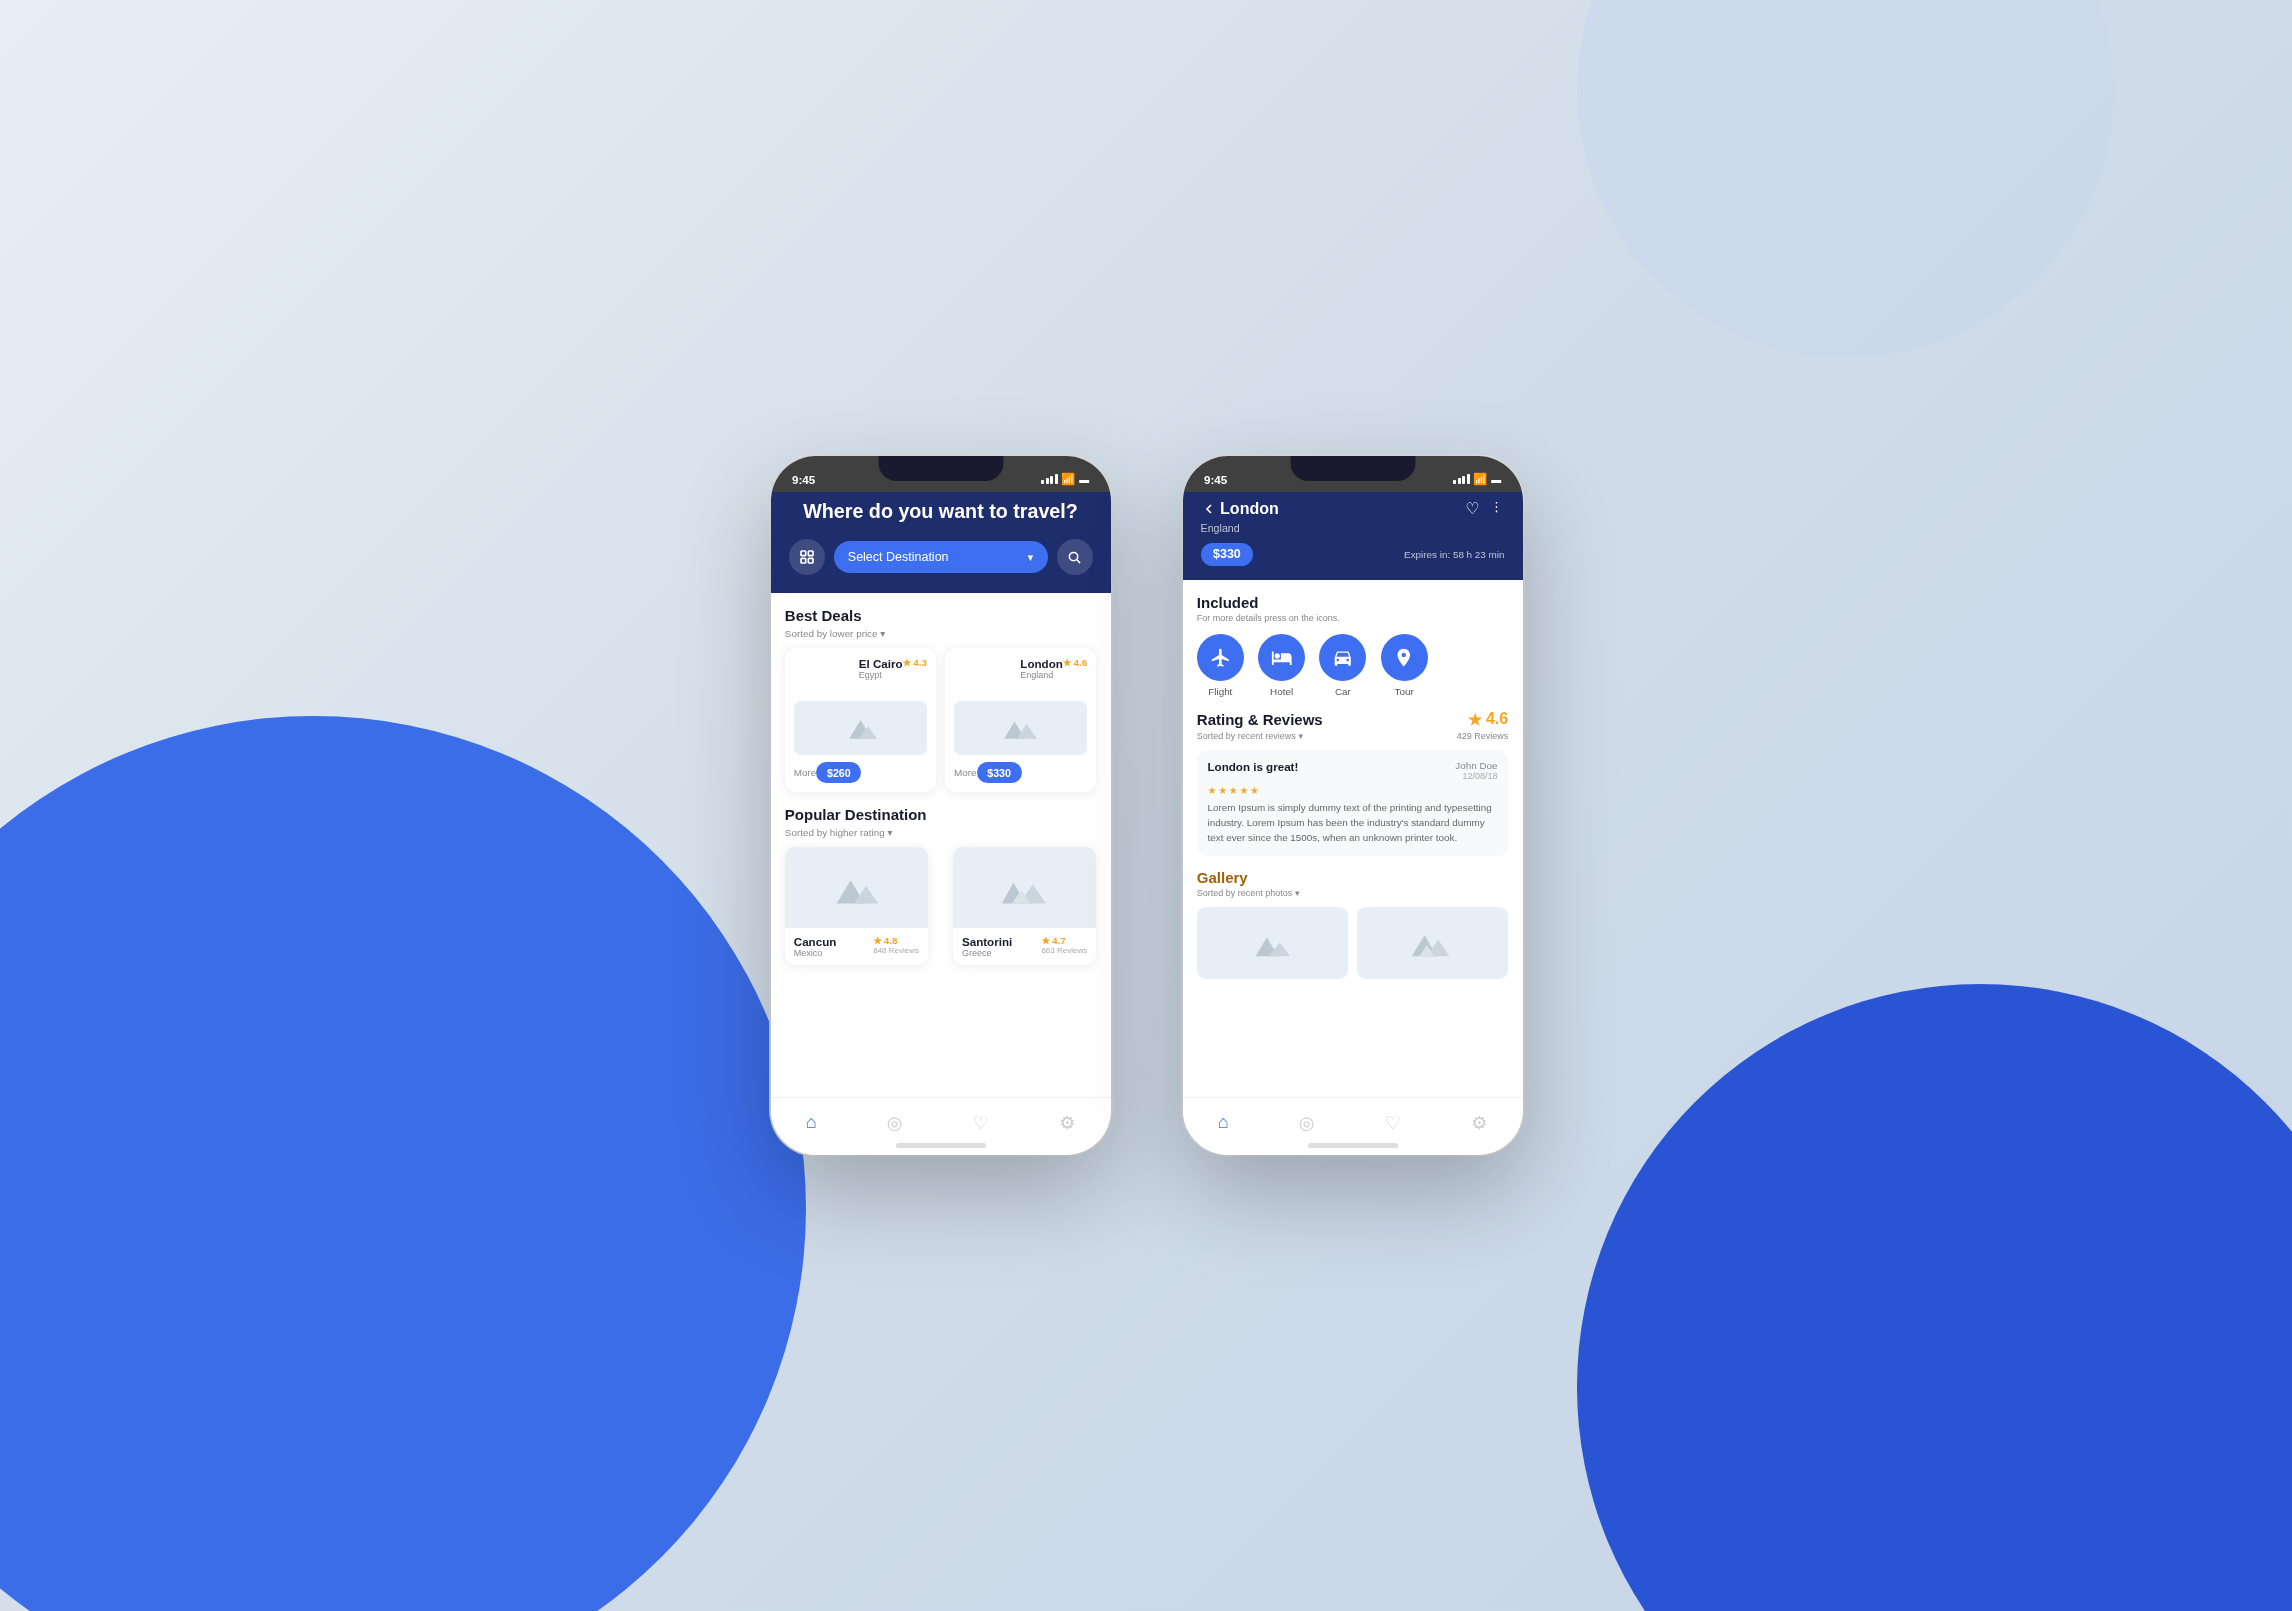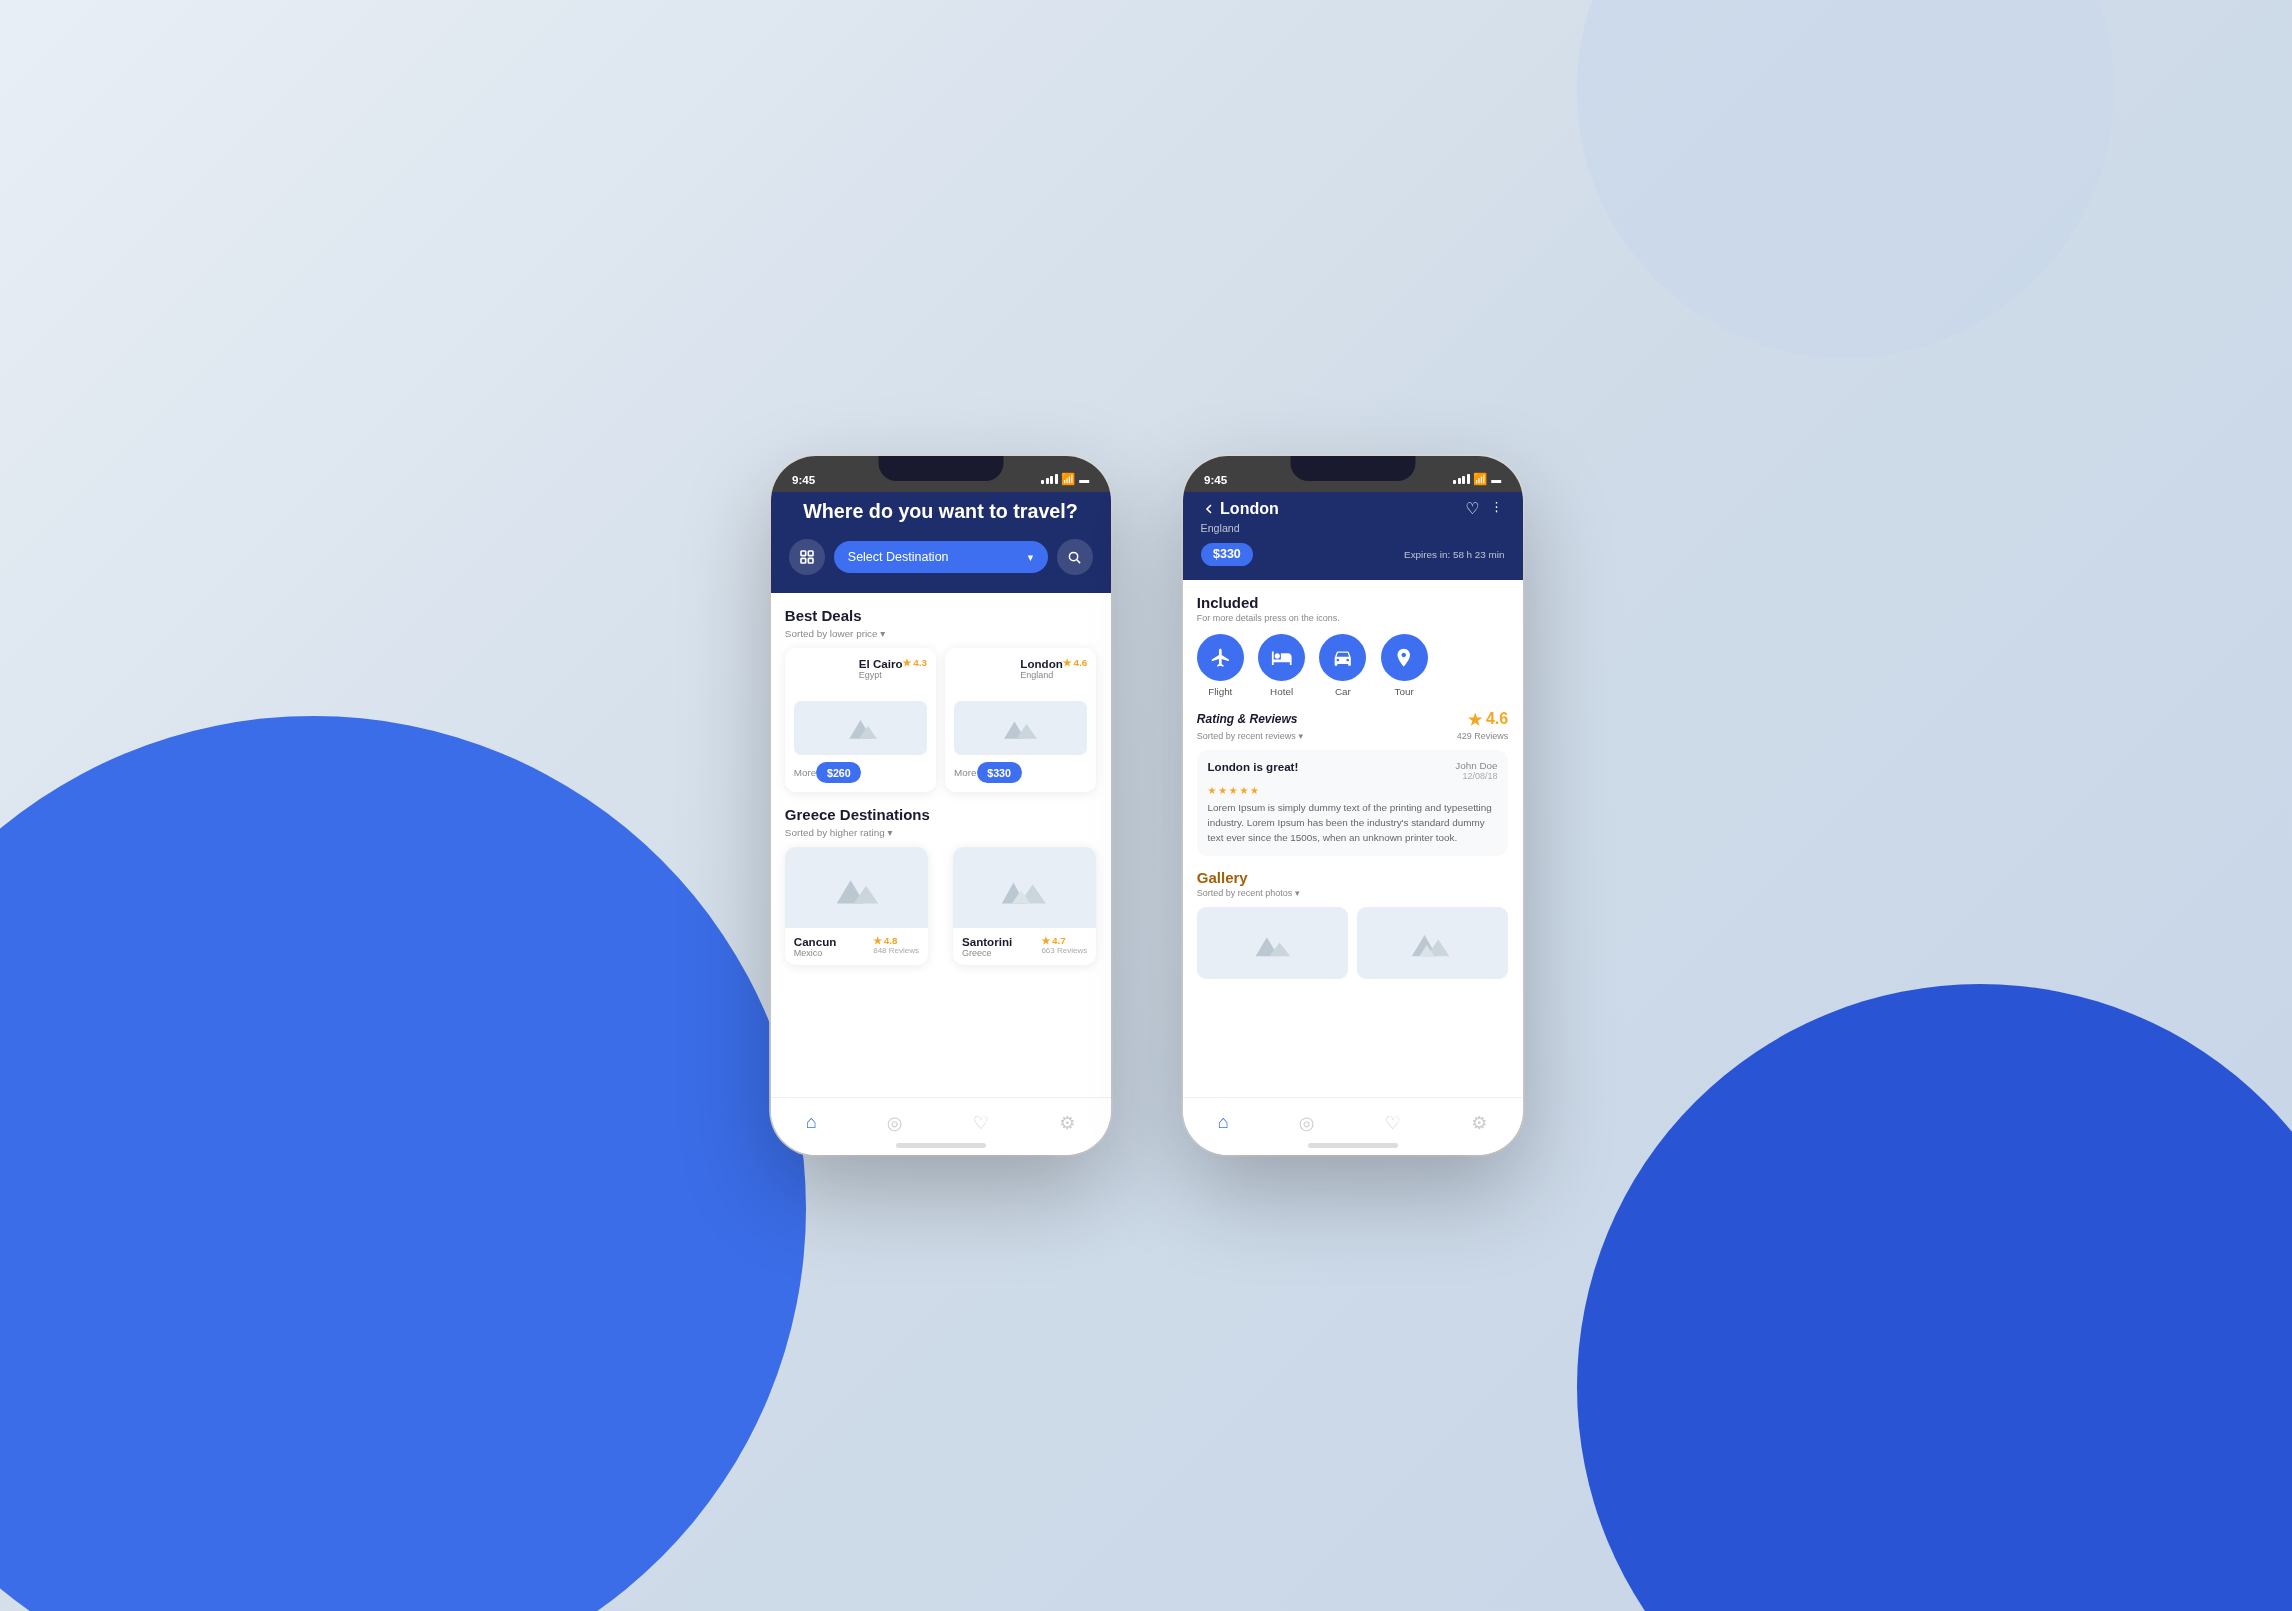--- a/index.html
+++ b/index.html
@@ -424,24 +424,23 @@
     }
 
     .reviews-section { margin-bottom: 10.7px; }
     .reviews-header {
       display: flex;
       justify-content: space-between;
       align-items: center;
       margin-bottom: 1.8px;
     }
     .reviews-title {
-      font-size: 12px;
+      font-size: 15px;
       font-weight: 700;
       color: #1a1a2e;
-      font-style: italic;
     }
     .reviews-rating {
       display: flex;
       align-items: center;
       gap: 3.6px;
       font-size: 16px;
       font-weight: 700;
       color: #f5a623;
     }
     .reviews-sort-row {
@@ -634,21 +633,21 @@
           </div>
           <div class="deal-footer">
             <span class="more-btn">More</span>
             <span class="price-btn">$330</span>
           </div>
         </div>
       </div>
 
       <div class="popular-section">
         <div class="section-header">
-          <span class="section-title">Greece Destinations</span>
+          <span class="section-title">Popular Destination</span>
         </div>
         <div class="section-subtitle">
           <span>Sorted by higher rating</span>
           <span>▾</span>
         </div>
         <div class="popular-grid">
           <div class="popular-card">
             <div class="popular-card-image">
               <svg class="mountain-svg" width="54" height="40" viewBox="0 0 70 50">
                 <polygon points="10,45 28,15 46,45" fill="#90a4ae"></polygon>

